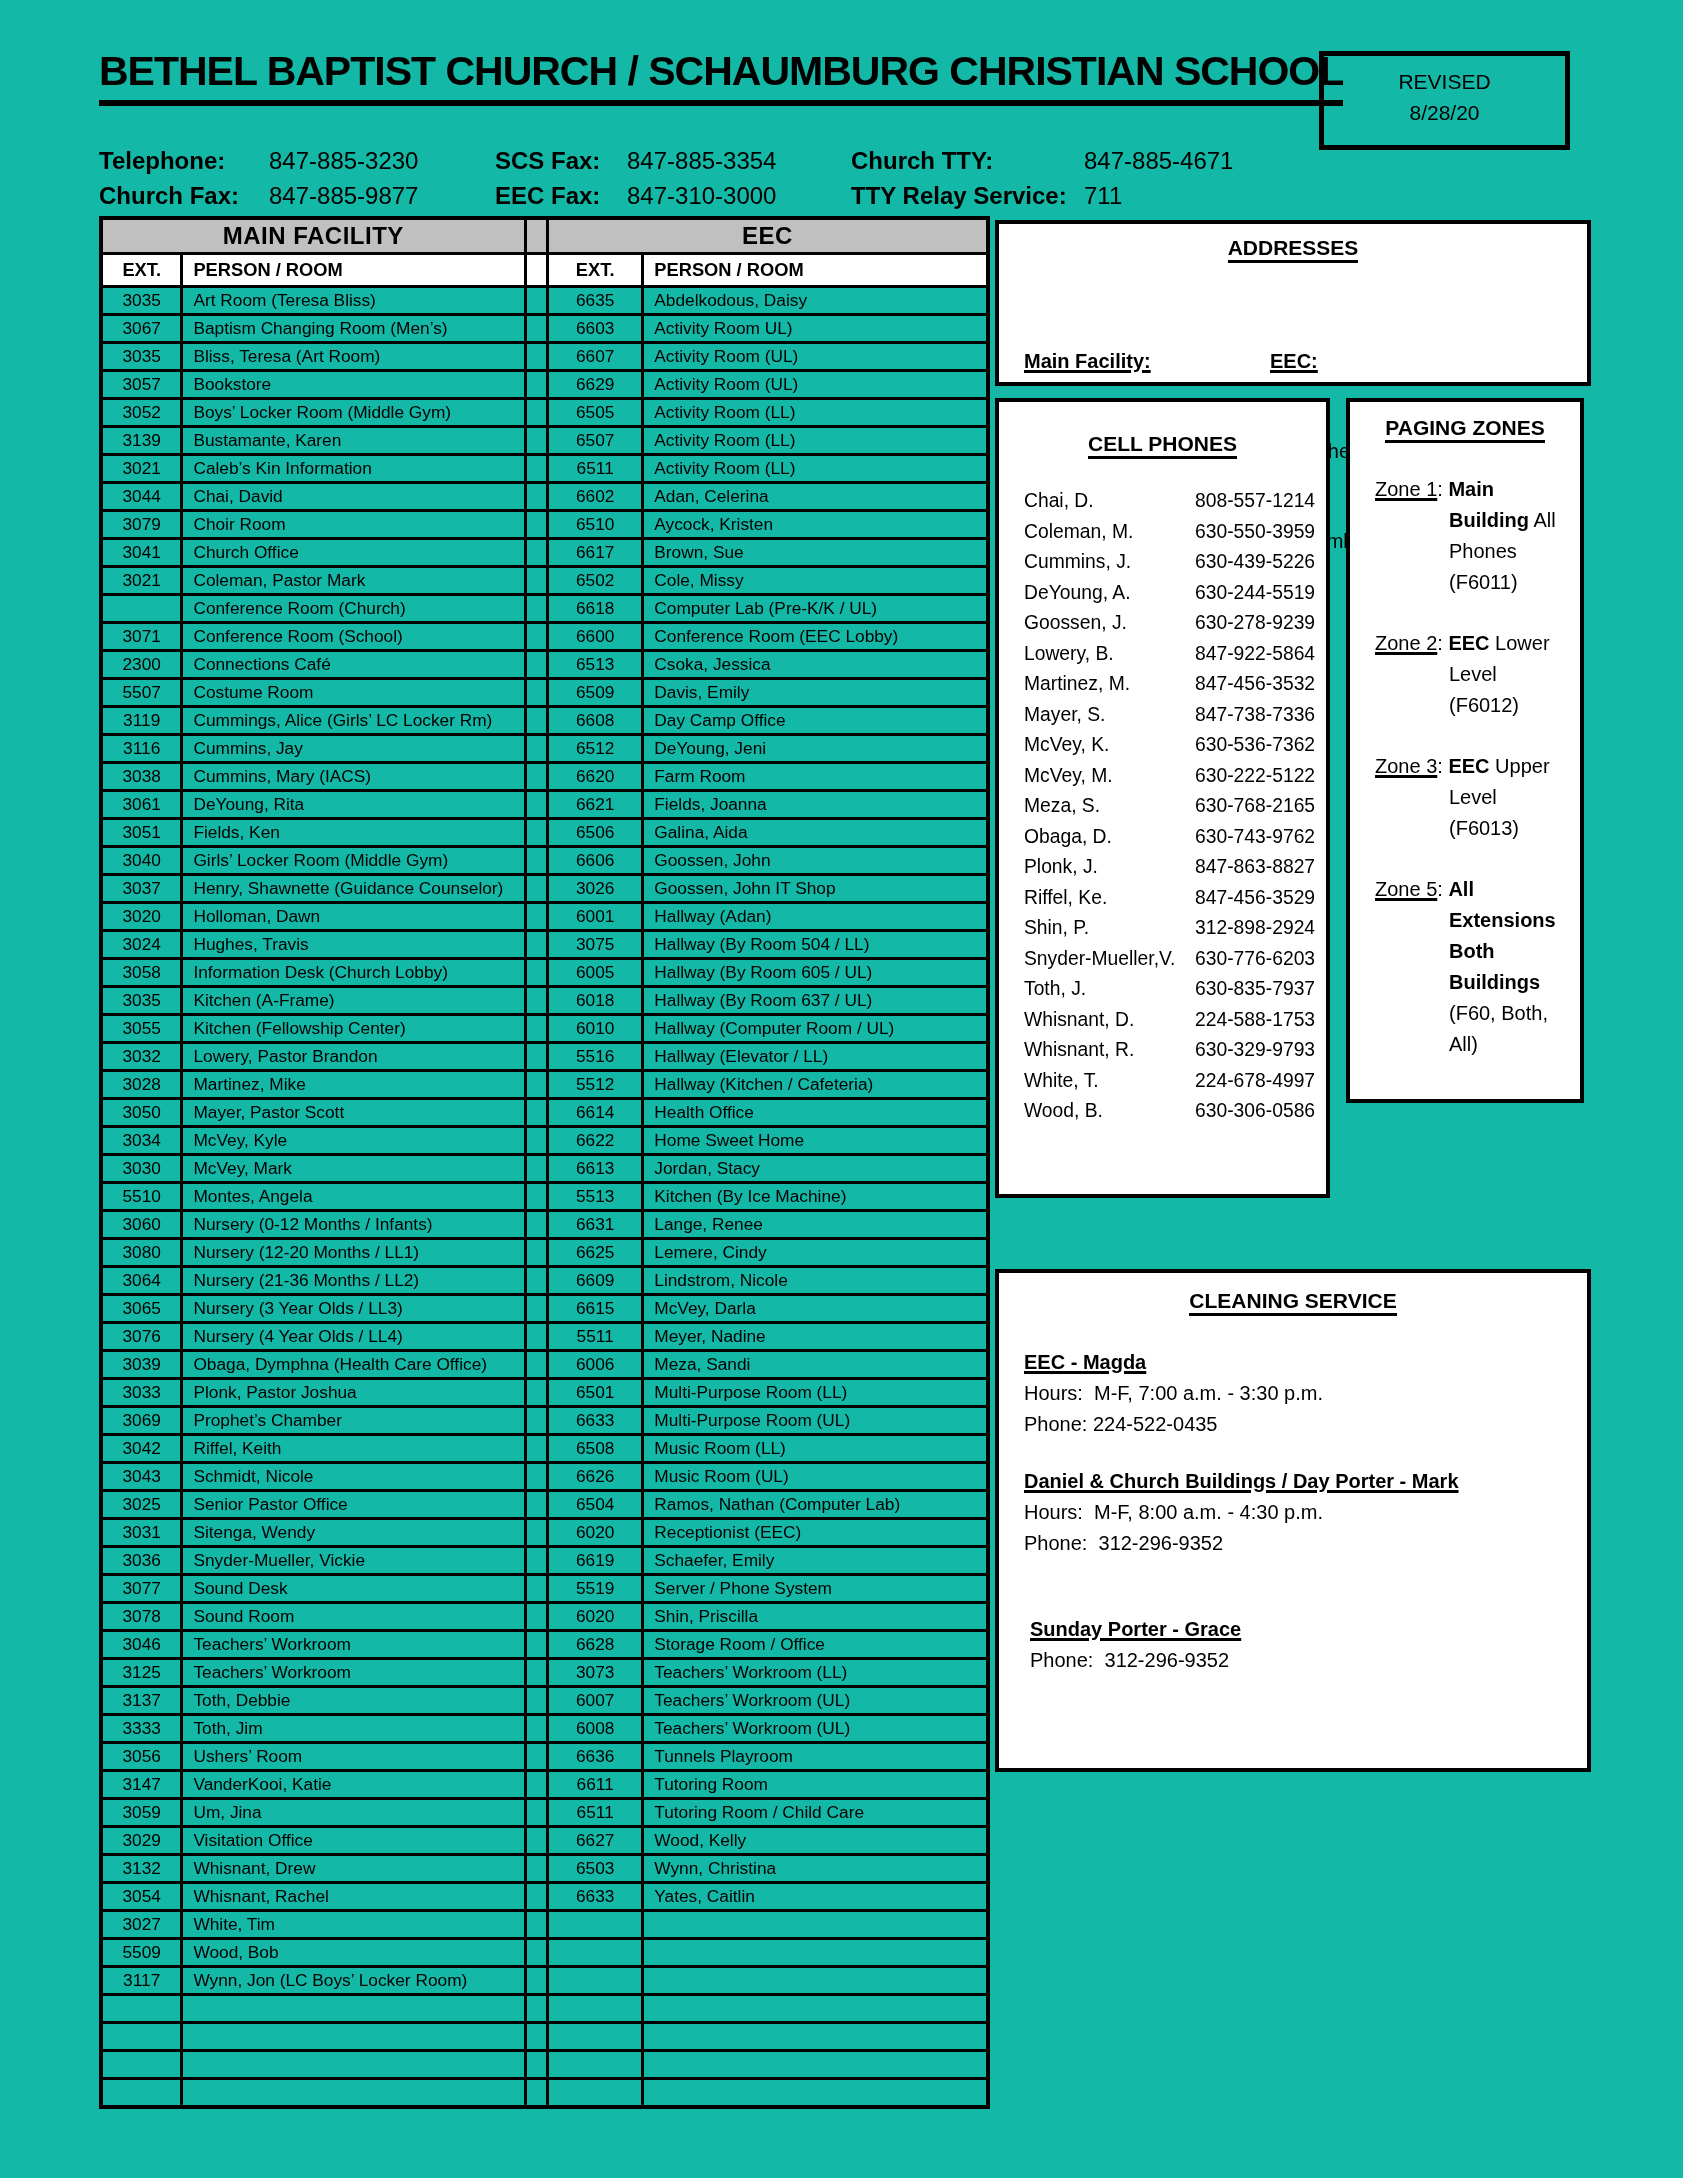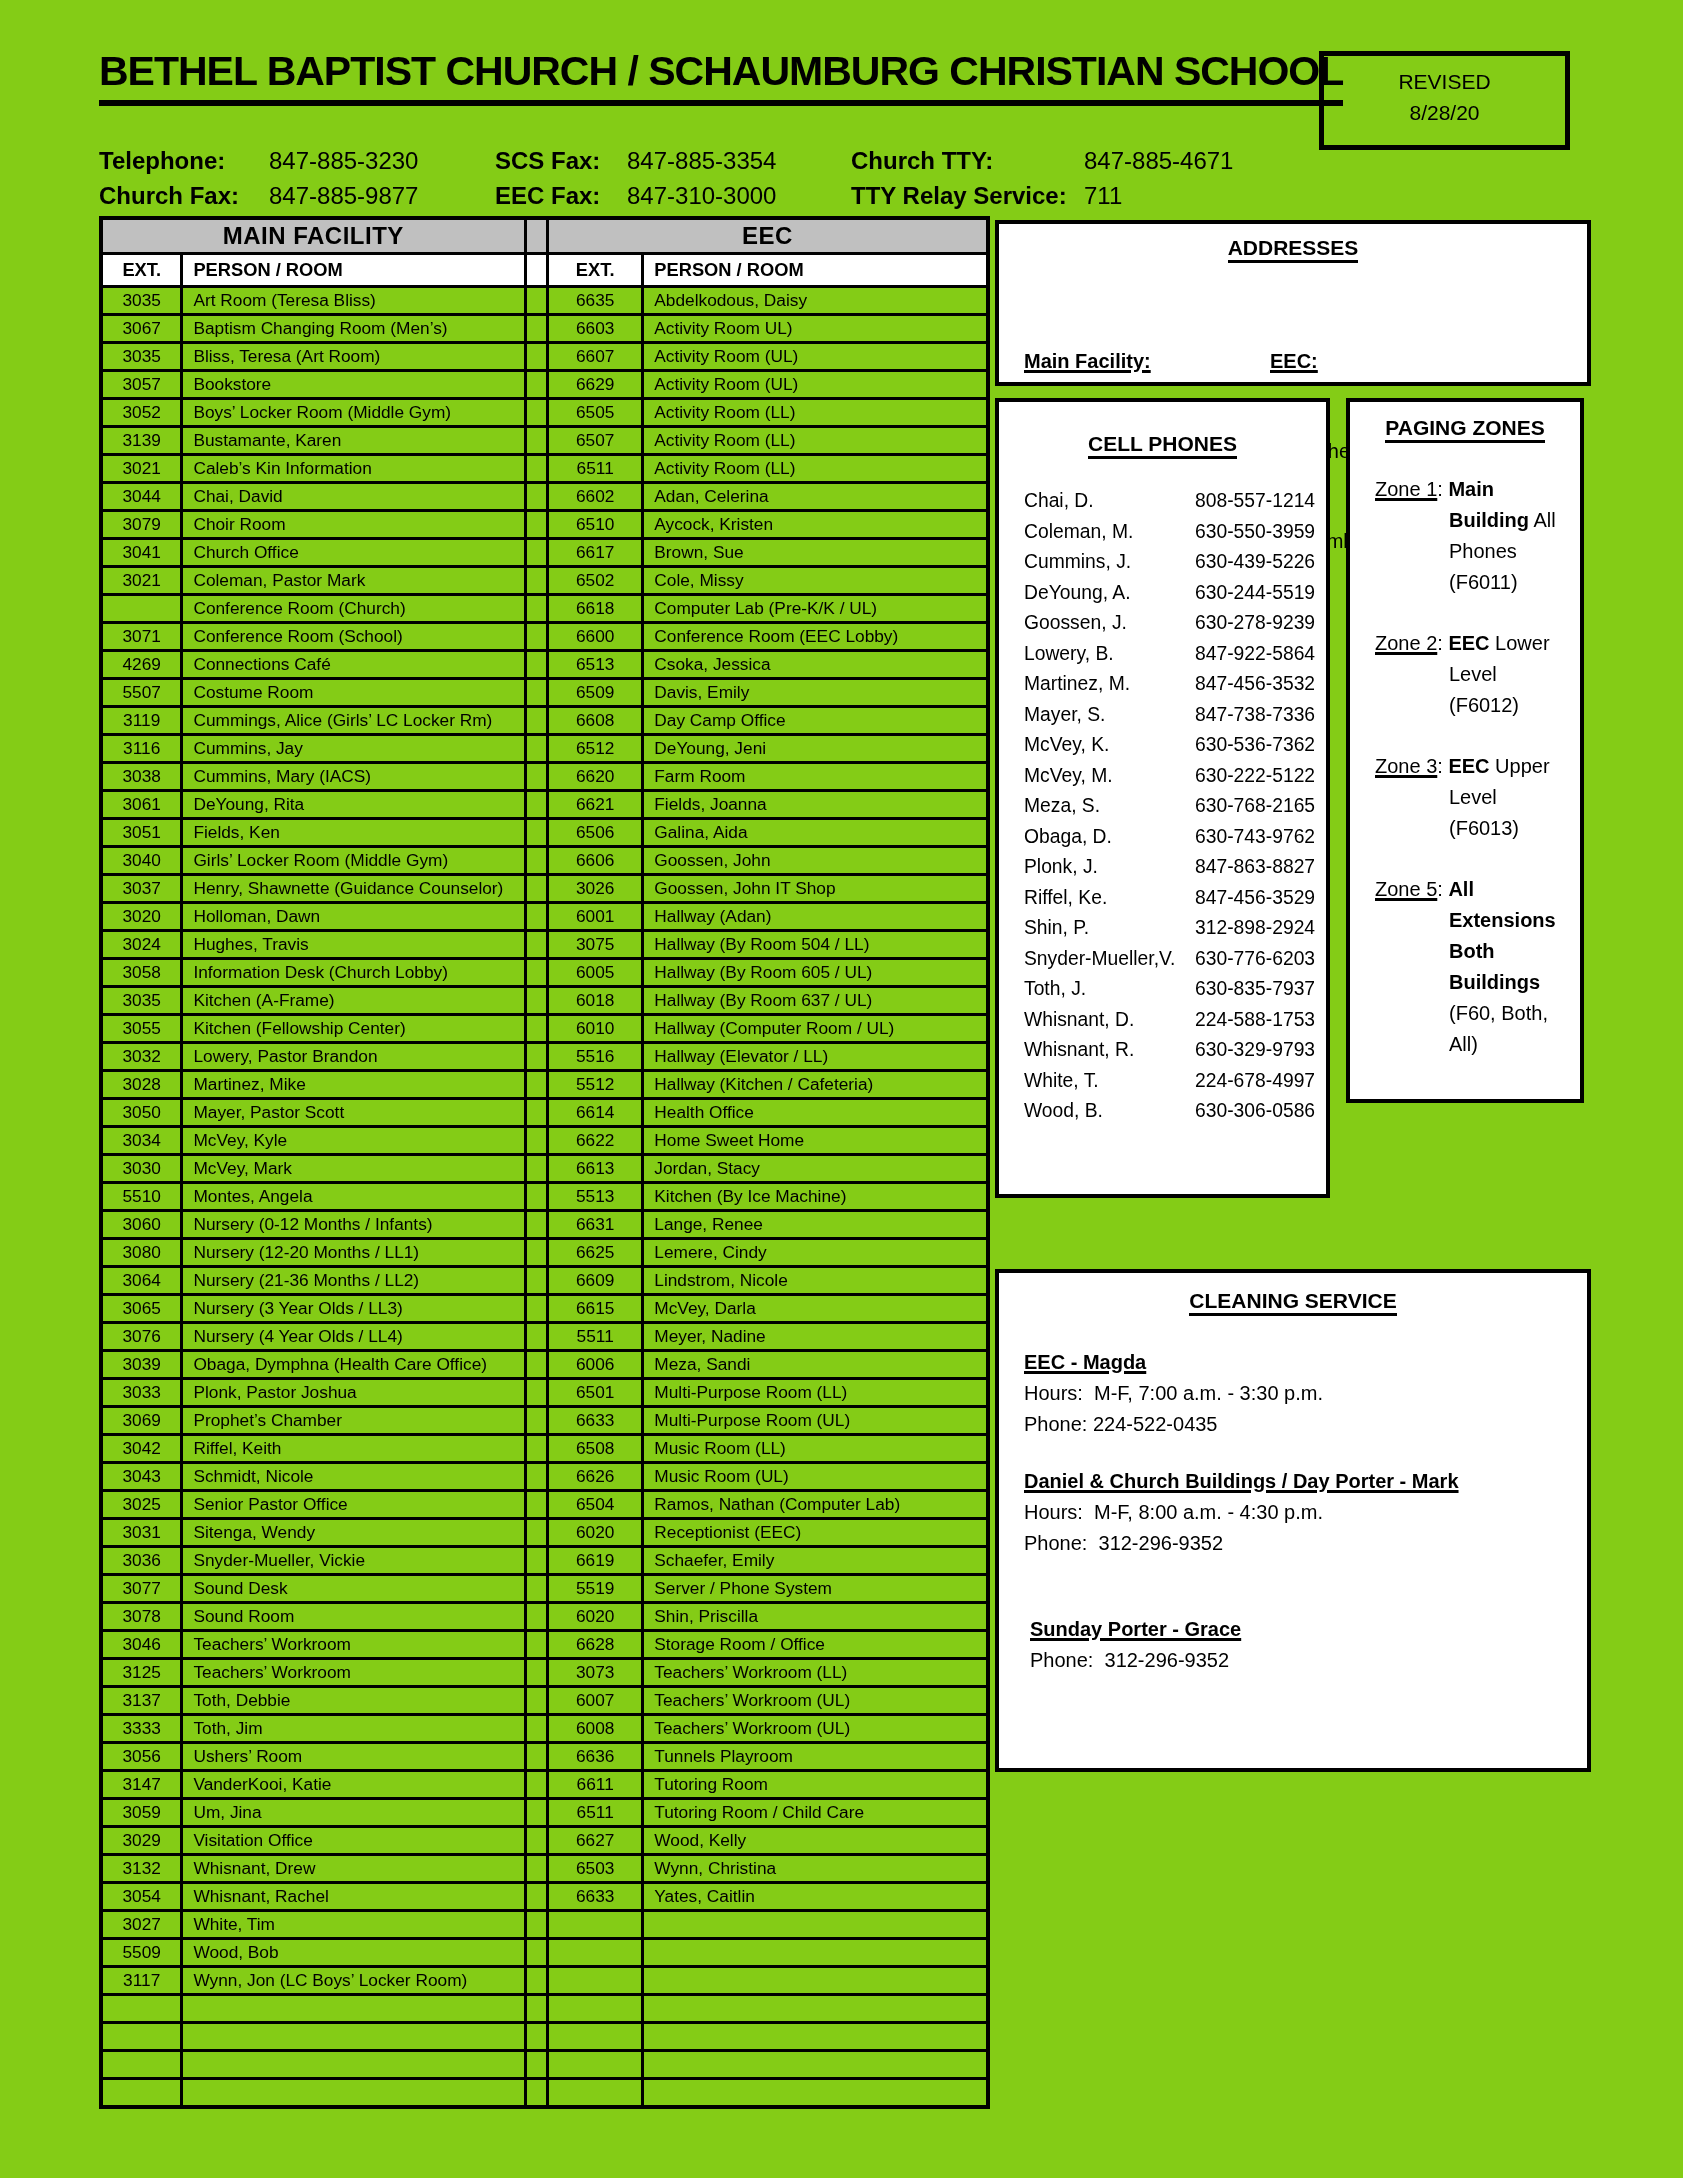--- a/index.html
+++ b/index.html
@@ -1,17 +1,17 @@
 <!DOCTYPE html>
 <html><head>
 <meta charset="utf-8">
 <style>
   html,body{margin:0;padding:0;background:#ffffff;}
   body{width:1683px;height:2178px;position:relative;font-family:"Liberation Sans",sans-serif;color:#000;}
-  .page{position:absolute;inset:0;background:#84cc16;}
+  .page{position:absolute;inset:0;background:#14b8a6;}
 
   
   .title-wrap{position:absolute;left:99px;top:48px;}
   .title-wrap h1{margin:0;font-size:41px;font-weight:bold;letter-spacing:-1px;border-bottom:6px solid #000;padding-bottom:5px;display:inline-block;}
 
   
   .revised-box{position:absolute;left:1319px;top:51px;width:241px;height:79px;border:5px solid #000;text-align:center;padding-top:10px;font-size:21px;line-height:31px;}
 
   
   .contacts span{position:absolute;font-size:24px;white-space:pre;}
@@ -203,21 +203,21 @@
           <td class="person">Computer Lab (Pre-K/K / UL)</td>
         </tr>
         <tr>
           <td class="ext">3071</td>
           <td class="person">Conference Room (School)</td>
           <td></td>
           <td class="ext">6600</td>
           <td class="person">Conference Room (EEC Lobby)</td>
         </tr>
         <tr>
-          <td class="ext">4269</td>
+          <td class="ext">2300</td>
           <td class="person">Connections Café</td>
           <td></td>
           <td class="ext">6513</td>
           <td class="person">Csoka, Jessica</td>
         </tr>
         <tr>
           <td class="ext">5507</td>
           <td class="person">Costume Room</td>
           <td></td>
           <td class="ext">6509</td>

